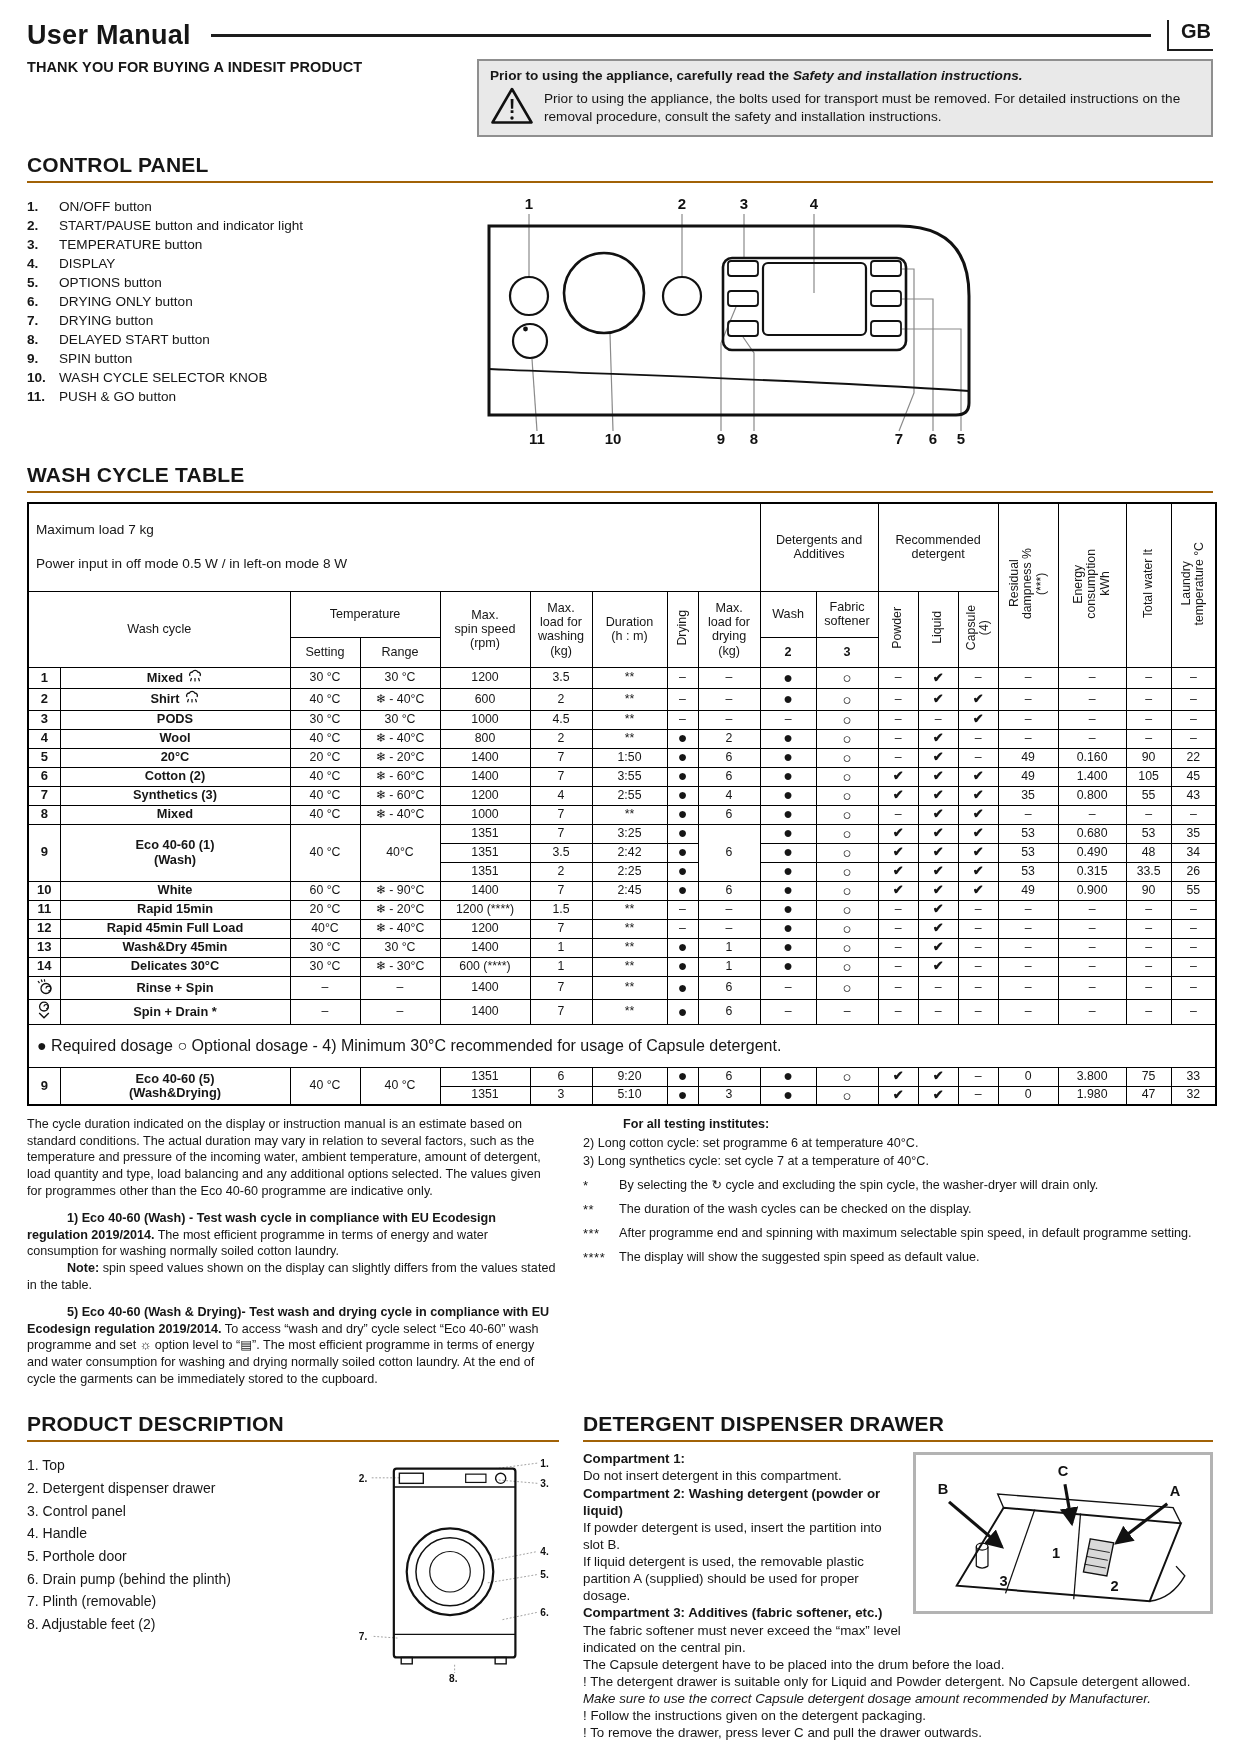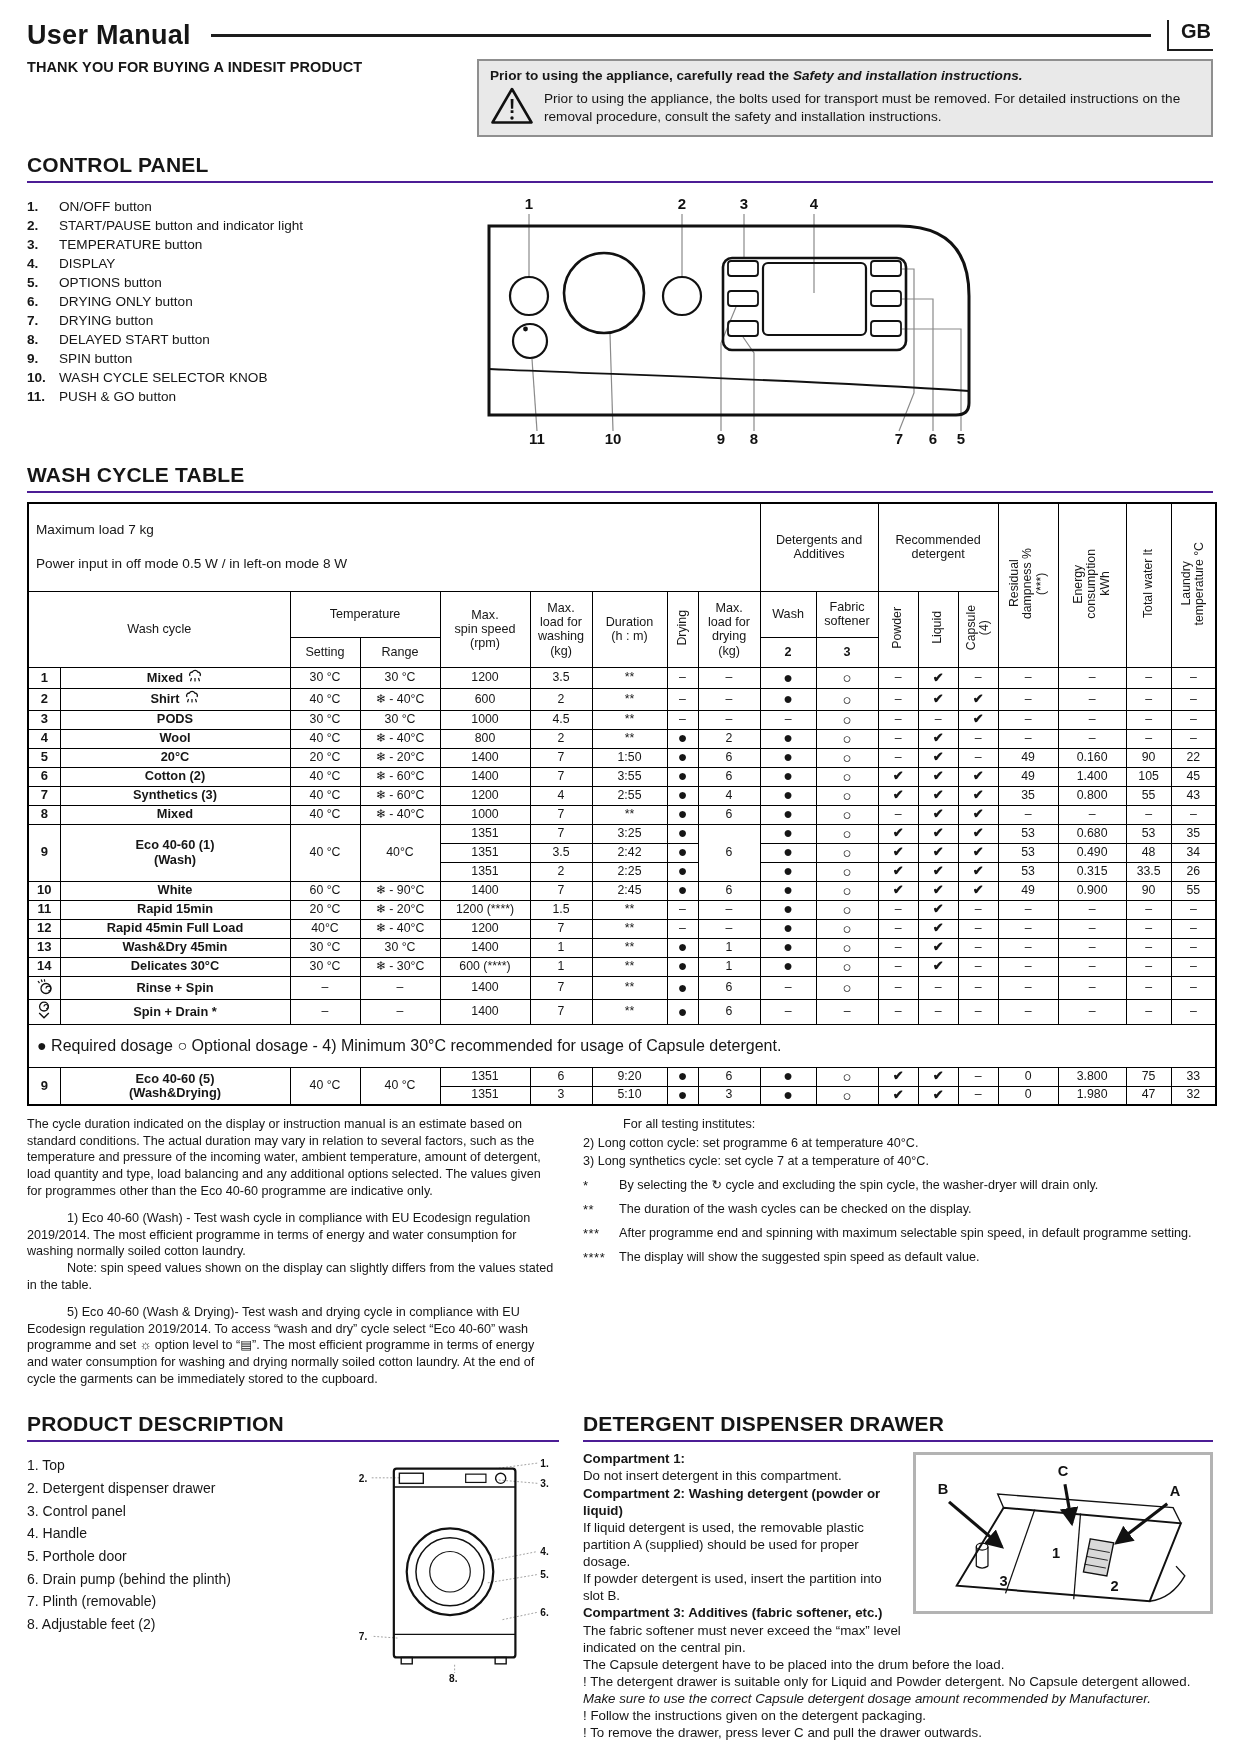--- a/index.html
+++ b/index.html
@@ -19,21 +19,21 @@
   .thanks-body { display: flex; margin-top: 5px; }
   .thanks-lines { font-size: 14.5px; line-height: 1.27; margin-left: 11px; }
   .url { font-weight: bold; }
   .safety-box { flex: 1; background: #e9e9e9; border: 2px solid #8f8f8f; padding: 7px 11px 6px; font-size: 13.6px; }
   .safety-head { font-weight: bold; }
   .safety-head .it { font-style: italic; }
   .safety-body { display: flex; align-items: center; margin-top: 3px; }
   .safety-text { margin-left: 10px; line-height: 1.3; }
 
   
-  .sec-h { font-weight: bold; font-size: 21px; letter-spacing: .2px; border-bottom: 2px solid #4c1d95; padding-bottom: 4px; }
+  .sec-h { font-weight: bold; font-size: 21px; letter-spacing: .2px; border-bottom: 2px solid #a16207; padding-bottom: 4px; }
 
   
   .cp-wrap { margin-top: 16px; }
   .cp-cols { display: flex; margin-top: 10px; }
   .cp-list { width: 428px; padding-top: 4px; }
   .cp-item { display: flex; font-size: 13.6px; line-height: 1.4; }
   .cp-num { width: 32px; font-weight: bold; }
   .cp-fig { flex: 1; }
 
   
@@ -59,21 +59,21 @@
   td.colname .cell-icon { margin-left: 4px; }
 
   
   .fn-row { display: flex; gap: 26px; margin-top: 10px; }
   .fn-left { width: 530px; font-size: 12.6px; line-height: 1.32; }
   .fn-left p { margin-bottom: 11px; }
   .fn-right { flex: 1; font-size: 12.6px; line-height: 1.32; }
   .fn-right p { margin-bottom: 2px; }
   .star-row { display: flex; margin-top: 7px; }
   .star-sym { width: 36px; font-size: 13px; letter-spacing: .5px; flex-shrink: 0; }
-  .b { font-weight: normal; padding-left: 40px; }
+  .b { font-weight: bold; padding-left: 40px; }
 
   
   .bottom { display: flex; gap: 24px; margin-top: 14px; }
   .pd { width: 532px; }
   .pd-cols { display: flex; margin-top: 10px; }
   .pd-list { width: 330px; font-size: 14px; line-height: 1.62; padding-top: 2px; }
   .dd { flex: 1; }
   .dd-body { margin-top: 8px; font-size: 13.3px; line-height: 1.29; }
   .drawer-fig { float: right; width: 300px; height: 162px; border: 3px solid #b3b3b3; margin: 2px 0 8px 10px; display: flex; align-items: center; justify-content: center; background: #fff; }
   .dp-bold { font-weight: bold; }
@@ -811,22 +811,22 @@
               <text x="140" y="104">1</text>
               <text x="200" y="138">2</text>
               <text x="86" y="132">3</text>
             </g>
           </svg>
         </div>
         <div>
             <div class="dp-bold">Compartment 1:</div>
             <div class="dp-norm">Do not insert detergent in this compartment.</div>
             <div class="dp-bold">Compartment 2: Washing detergent (powder or liquid)</div>
+            <div class="dp-norm">If powder detergent is used, insert the partition into slot B.</div>
             <div class="dp-norm">If liquid detergent is used, the removable plastic partition A (supplied) should be used for proper dosage.</div>
-            <div class="dp-norm">If powder detergent is used, insert the partition into slot B.</div>
             <div class="dp-bold">Compartment 3: Additives (fabric softener, etc.)</div>
             <div class="dp-norm">The fabric softener must never exceed the “max” level indicated on the central pin.</div>
             <div class="dp-norm">The Capsule detergent have to be placed into the drum before the load.</div>
             <div class="dp-norm">! The detergent drawer is suitable only for Liquid and Powder detergent. No Capsule detergent allowed.</div>
             <div class="dp-italic">Make sure to use the correct Capsule detergent dosage amount recommended by Manufacturer.</div>
             <div class="dp-norm">! Follow the instructions given on the detergent packaging.</div>
             <div class="dp-norm">! To remove the drawer, press lever C and pull the drawer outwards.</div>
           </div>
       </div>
     </div>

